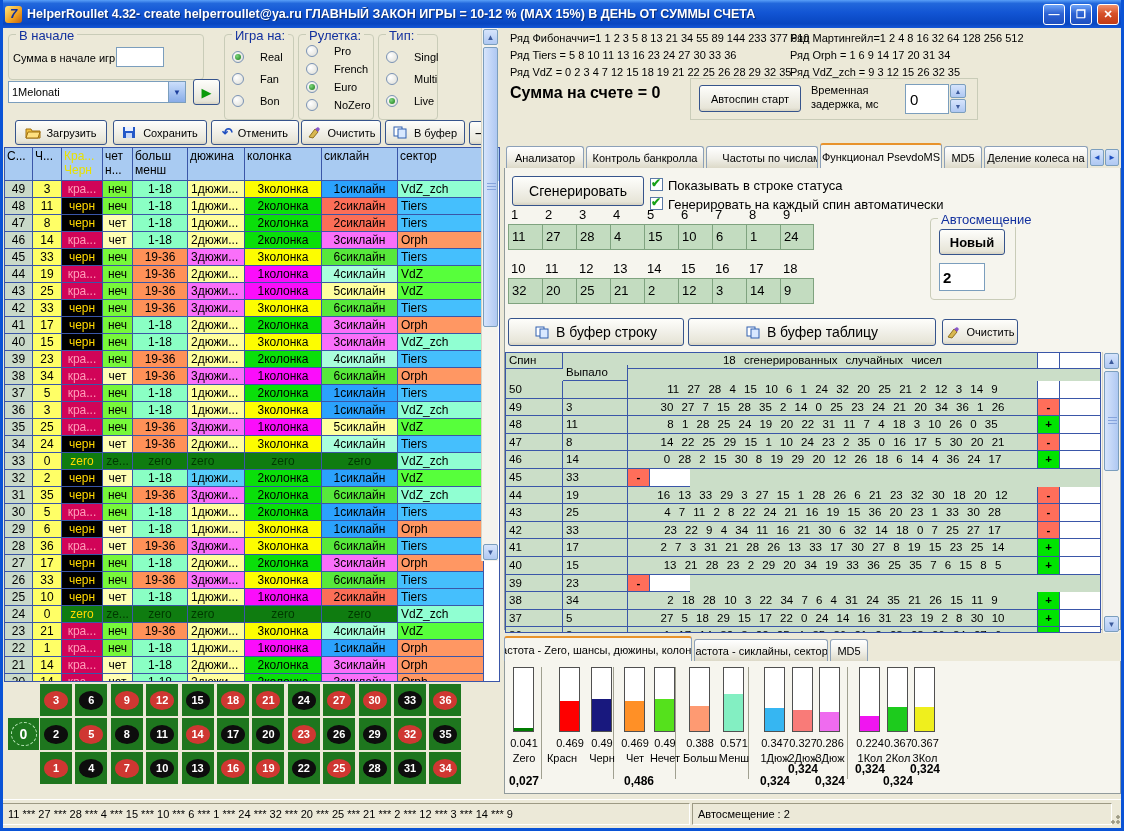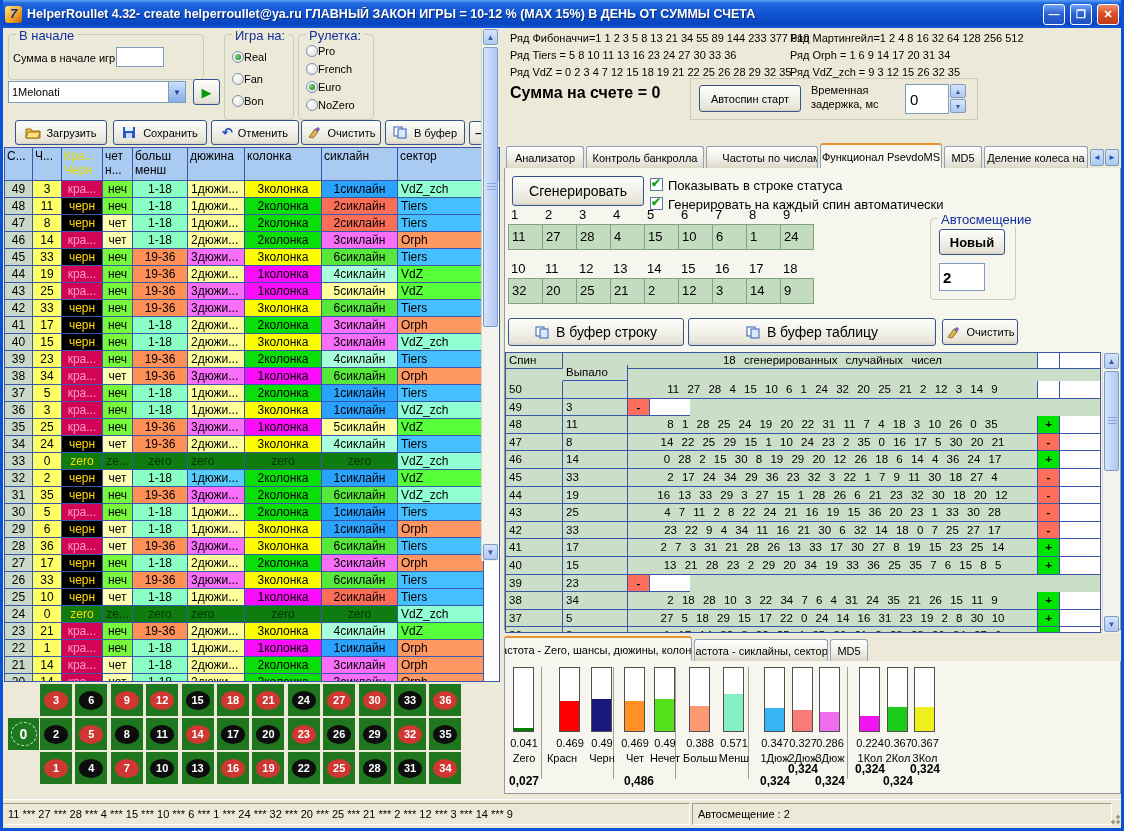--- a/index.html
+++ b/index.html
@@ -22,21 +22,21 @@
   
   .gb { position:absolute; border:1px solid #C9CCB8; border-radius:4px; }
   .gb-label { position:absolute; top:-7px; left:7px; background:#ECE9D8; padding:0 3px; color:#12309E; font-size:13px; white-space:nowrap; }
   .btn { position:absolute; border:1px solid #36548C; border-radius:3px; color:#000;
     background:linear-gradient(180deg,#FEFEFB,#F2F1EA 45%,#E7E5D8 88%,#D6D2C2);
     display:flex; align-items:center; justify-content:center; gap:5px; cursor:default; }
   .txt { position:absolute; white-space:nowrap; }
   .inp { position:absolute; border:1px solid #7B9EBD; background:#fff; font-family:inherit; padding:1px 3px; }
   .radio { width:12px; height:12px; border-radius:50%; border:1px solid #7B93B5; background:radial-gradient(circle at 35% 35%,#fff,#DCDCD4); position:relative; flex:none; }
   .radio.sel::after { content:""; position:absolute; left:2px; top:2px; width:6px; height:6px; border-radius:50%; background:radial-gradient(circle at 35% 35%,#7FD87F,#157815); }
-  .radio-row { position:absolute; display:flex; align-items:center; gap:0; font-size:11px; }
+  .radio-row { position:absolute; display:flex; align-items:center; gap:16px; font-size:11px; }
   .cb { width:13px; height:13px; border:1px solid #5A7AA6; background:#fff; position:relative; flex:none; }
   .cb .mark { position:absolute; left:0px; top:-3px; color:#17A117; font-size:12px; font-weight:bold; }
   .cb-row { position:absolute; display:flex; align-items:flex-start; gap:5px; font-size:13px; }
 
   
   .sb { position:absolute; background:#F4F3EE; border-left:1px solid #D8D5C4; }
   .sb-btn { position:absolute; left:1px; width:15px; height:16px; border:1px solid #7B9EBD; border-radius:2px;
     background:linear-gradient(180deg,#D6E4FC,#AFC8F2); color:#3C5A9C; font-size:8px; display:flex; align-items:center; justify-content:center; }
   .sb-thumb { position:absolute; left:1px; width:15px; border:1px solid #7B9EBD; border-radius:2px;
     background:linear-gradient(90deg,#D6E4FC,#AFC8F2); }
@@ -175,20 +175,37 @@
           <div class="radio"></div>
           <span>French</span>
         </div>
         <div class="radio-row" style="left: 7px; top: 46px;">
           <div class="radio sel"></div>
           <span>Euro</span>
         </div>
         <div class="radio-row" style="left: 7px; top: 64px;">
           <div class="radio"></div>
           <span>NoZero</span>
+        </div>
+      </div>
+  </div>
+  <div class="gb" style="left:375px;top:6px;width:60px;height:86px;">
+    <span class="gb-label">Тип:</span>
+    <div id="rg2">
+        <div class="radio-row" style="left: 7px; top: 16px;">
+          <div class="radio"></div>
+          <span>Singl</span>
+        </div>
+        <div class="radio-row" style="left: 7px; top: 38px;">
+          <div class="radio"></div>
+          <span>Multi</span>
+        </div>
+        <div class="radio-row" style="left: 7px; top: 60px;">
+          <div class="radio sel"></div>
+          <span>Live</span>
         </div>
       </div>
   </div>
 
   <div class="btn" style="left:12px;top:92px;width:92px;height:25px;">
     <span class="tool-ic">
       <svg width="16" height="13">
           <path d="M1 3 L6 3 L7 5 L15 5 L15 12 L1 12 Z" fill="#F0C040" stroke="#A07010"></path>
           <path d="M3 6 L15 6 L13 12 L1 12 Z" fill="#FFE080" stroke="#A07010"></path>
         </svg>
@@ -856,20 +873,21 @@
       <div class="rt-row">
         <div class="rt-cell" style="width: 57px;">50</div>
         <div class="rt-cell" style="width: 65px;"></div>
         <div class="rt-cell nums" style="width: 410px;">11 27 28 4 15 10 6 1 24 32 20 25 21 2 12 3 14 9</div>
         <div class="rt-cell sign" style="width: 22px; background: rgb(255, 255, 255);"></div>
         <div class="rt-cell fill" style="width: 40px;"></div>
       </div>
       <div class="rt-row">
         <div class="rt-cell" style="width: 57px;">49</div>
         <div class="rt-cell" style="width: 65px;">3</div>
+        <div class="rt-cell nums" style="width: 410px;">30 27 7 15 28 35 2 14 0 25 23 24 21 20 34 36 1 26</div>
         <div class="rt-cell sign" style="width: 22px; background: rgb(255, 110, 90);">-</div>
         <div class="rt-cell fill" style="width: 40px;"></div>
       </div>
       <div class="rt-row">
         <div class="rt-cell" style="width: 57px;">48</div>
         <div class="rt-cell" style="width: 65px;">11</div>
         <div class="rt-cell nums" style="width: 410px;">8 1 28 25 24 19 20 22 31 11 7 4 18 3 10 26 0 35</div>
         <div class="rt-cell sign" style="width: 22px; background: rgb(0, 228, 0);">+</div>
         <div class="rt-cell fill" style="width: 40px;"></div>
       </div>
@@ -883,21 +901,20 @@
       <div class="rt-row">
         <div class="rt-cell" style="width: 57px;">46</div>
         <div class="rt-cell" style="width: 65px;">14</div>
         <div class="rt-cell nums" style="width: 410px;">0 28 2 15 30 8 19 29 20 12 26 18 6 14 4 36 24 17</div>
         <div class="rt-cell sign" style="width: 22px; background: rgb(0, 228, 0);">+</div>
         <div class="rt-cell fill" style="width: 40px;"></div>
       </div>
       <div class="rt-row">
         <div class="rt-cell" style="width: 57px;">45</div>
         <div class="rt-cell" style="width: 65px;">33</div>
-        <div class="rt-cell nums" style="width: 410px;">2 17 24 34 29 36 23 32 3 22 1 7 9 11 30 18 27 4</div>
         <div class="rt-cell sign" style="width: 22px; background: rgb(255, 110, 90);">-</div>
         <div class="rt-cell fill" style="width: 40px;"></div>
       </div>
       <div class="rt-row">
         <div class="rt-cell" style="width: 57px;">44</div>
         <div class="rt-cell" style="width: 65px;">19</div>
         <div class="rt-cell nums" style="width: 410px;">16 13 33 29 3 27 15 1 28 26 6 21 23 32 30 18 20 12</div>
         <div class="rt-cell sign" style="width: 22px; background: rgb(255, 110, 90);">-</div>
         <div class="rt-cell fill" style="width: 40px;"></div>
       </div>

